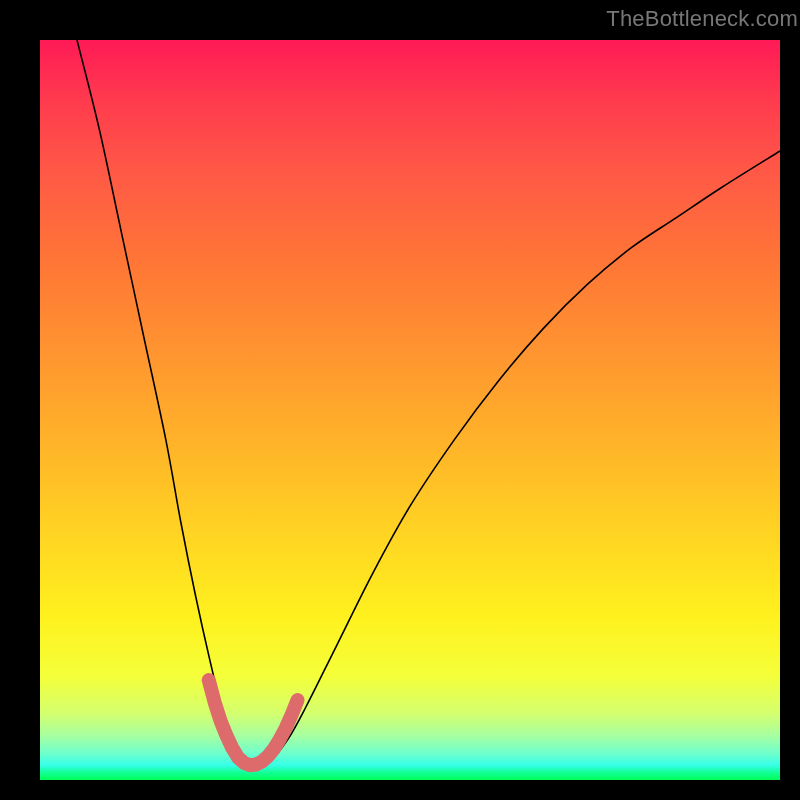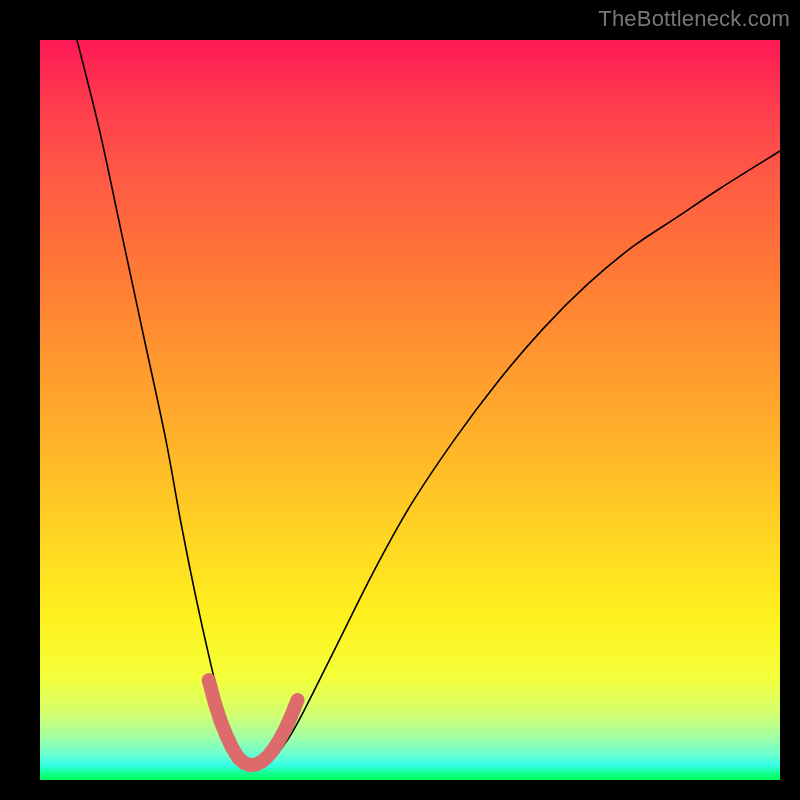--- a/index.html
+++ b/index.html
@@ -41,21 +41,21 @@
       #a7ffa0 94%,
       #6cffce 96.5%,
       #36ffe8 98%,
       #13ff96 99%,
       #00ff57 100%
     );
   }
   .watermark {
     position: absolute;
     top: 6px;
-    right: 10px;
+    right: 2px;
     color: #777;
     font-size: 22px;
     letter-spacing: 0.2px;
     font-weight: 400;
     margin-left: 8px;
   }
   svg {
     position: absolute;
     left: 0;
     top: 0;

